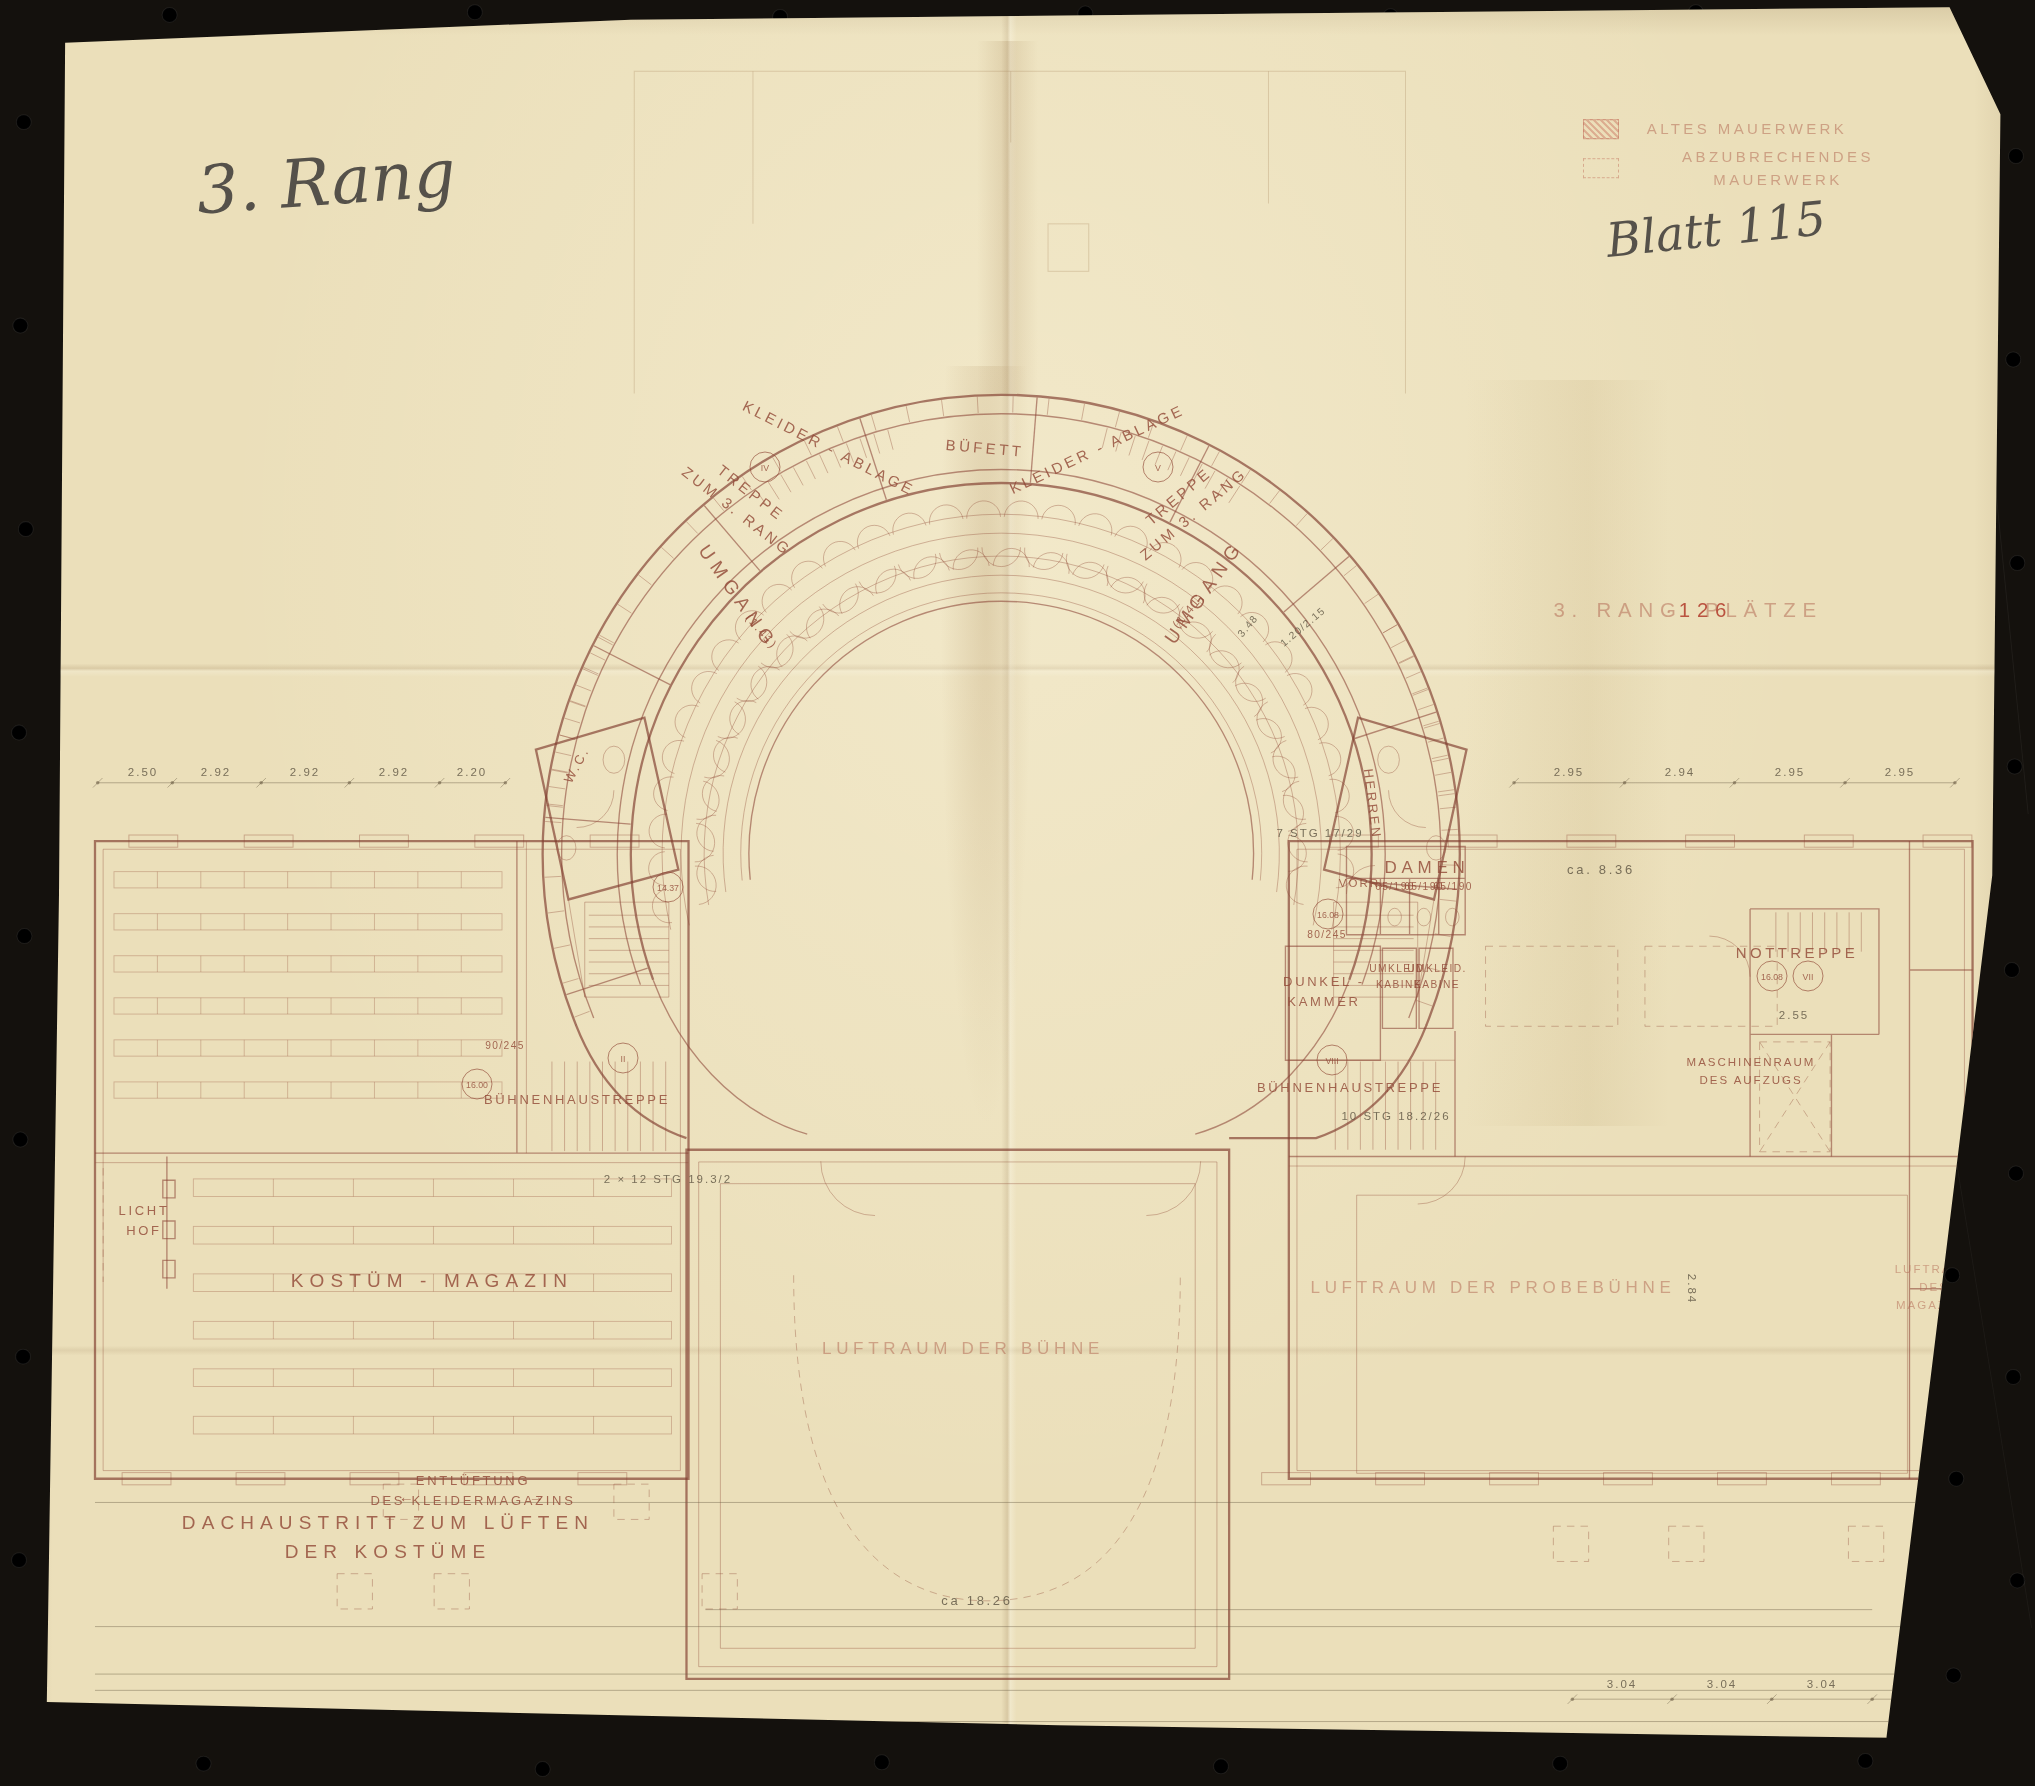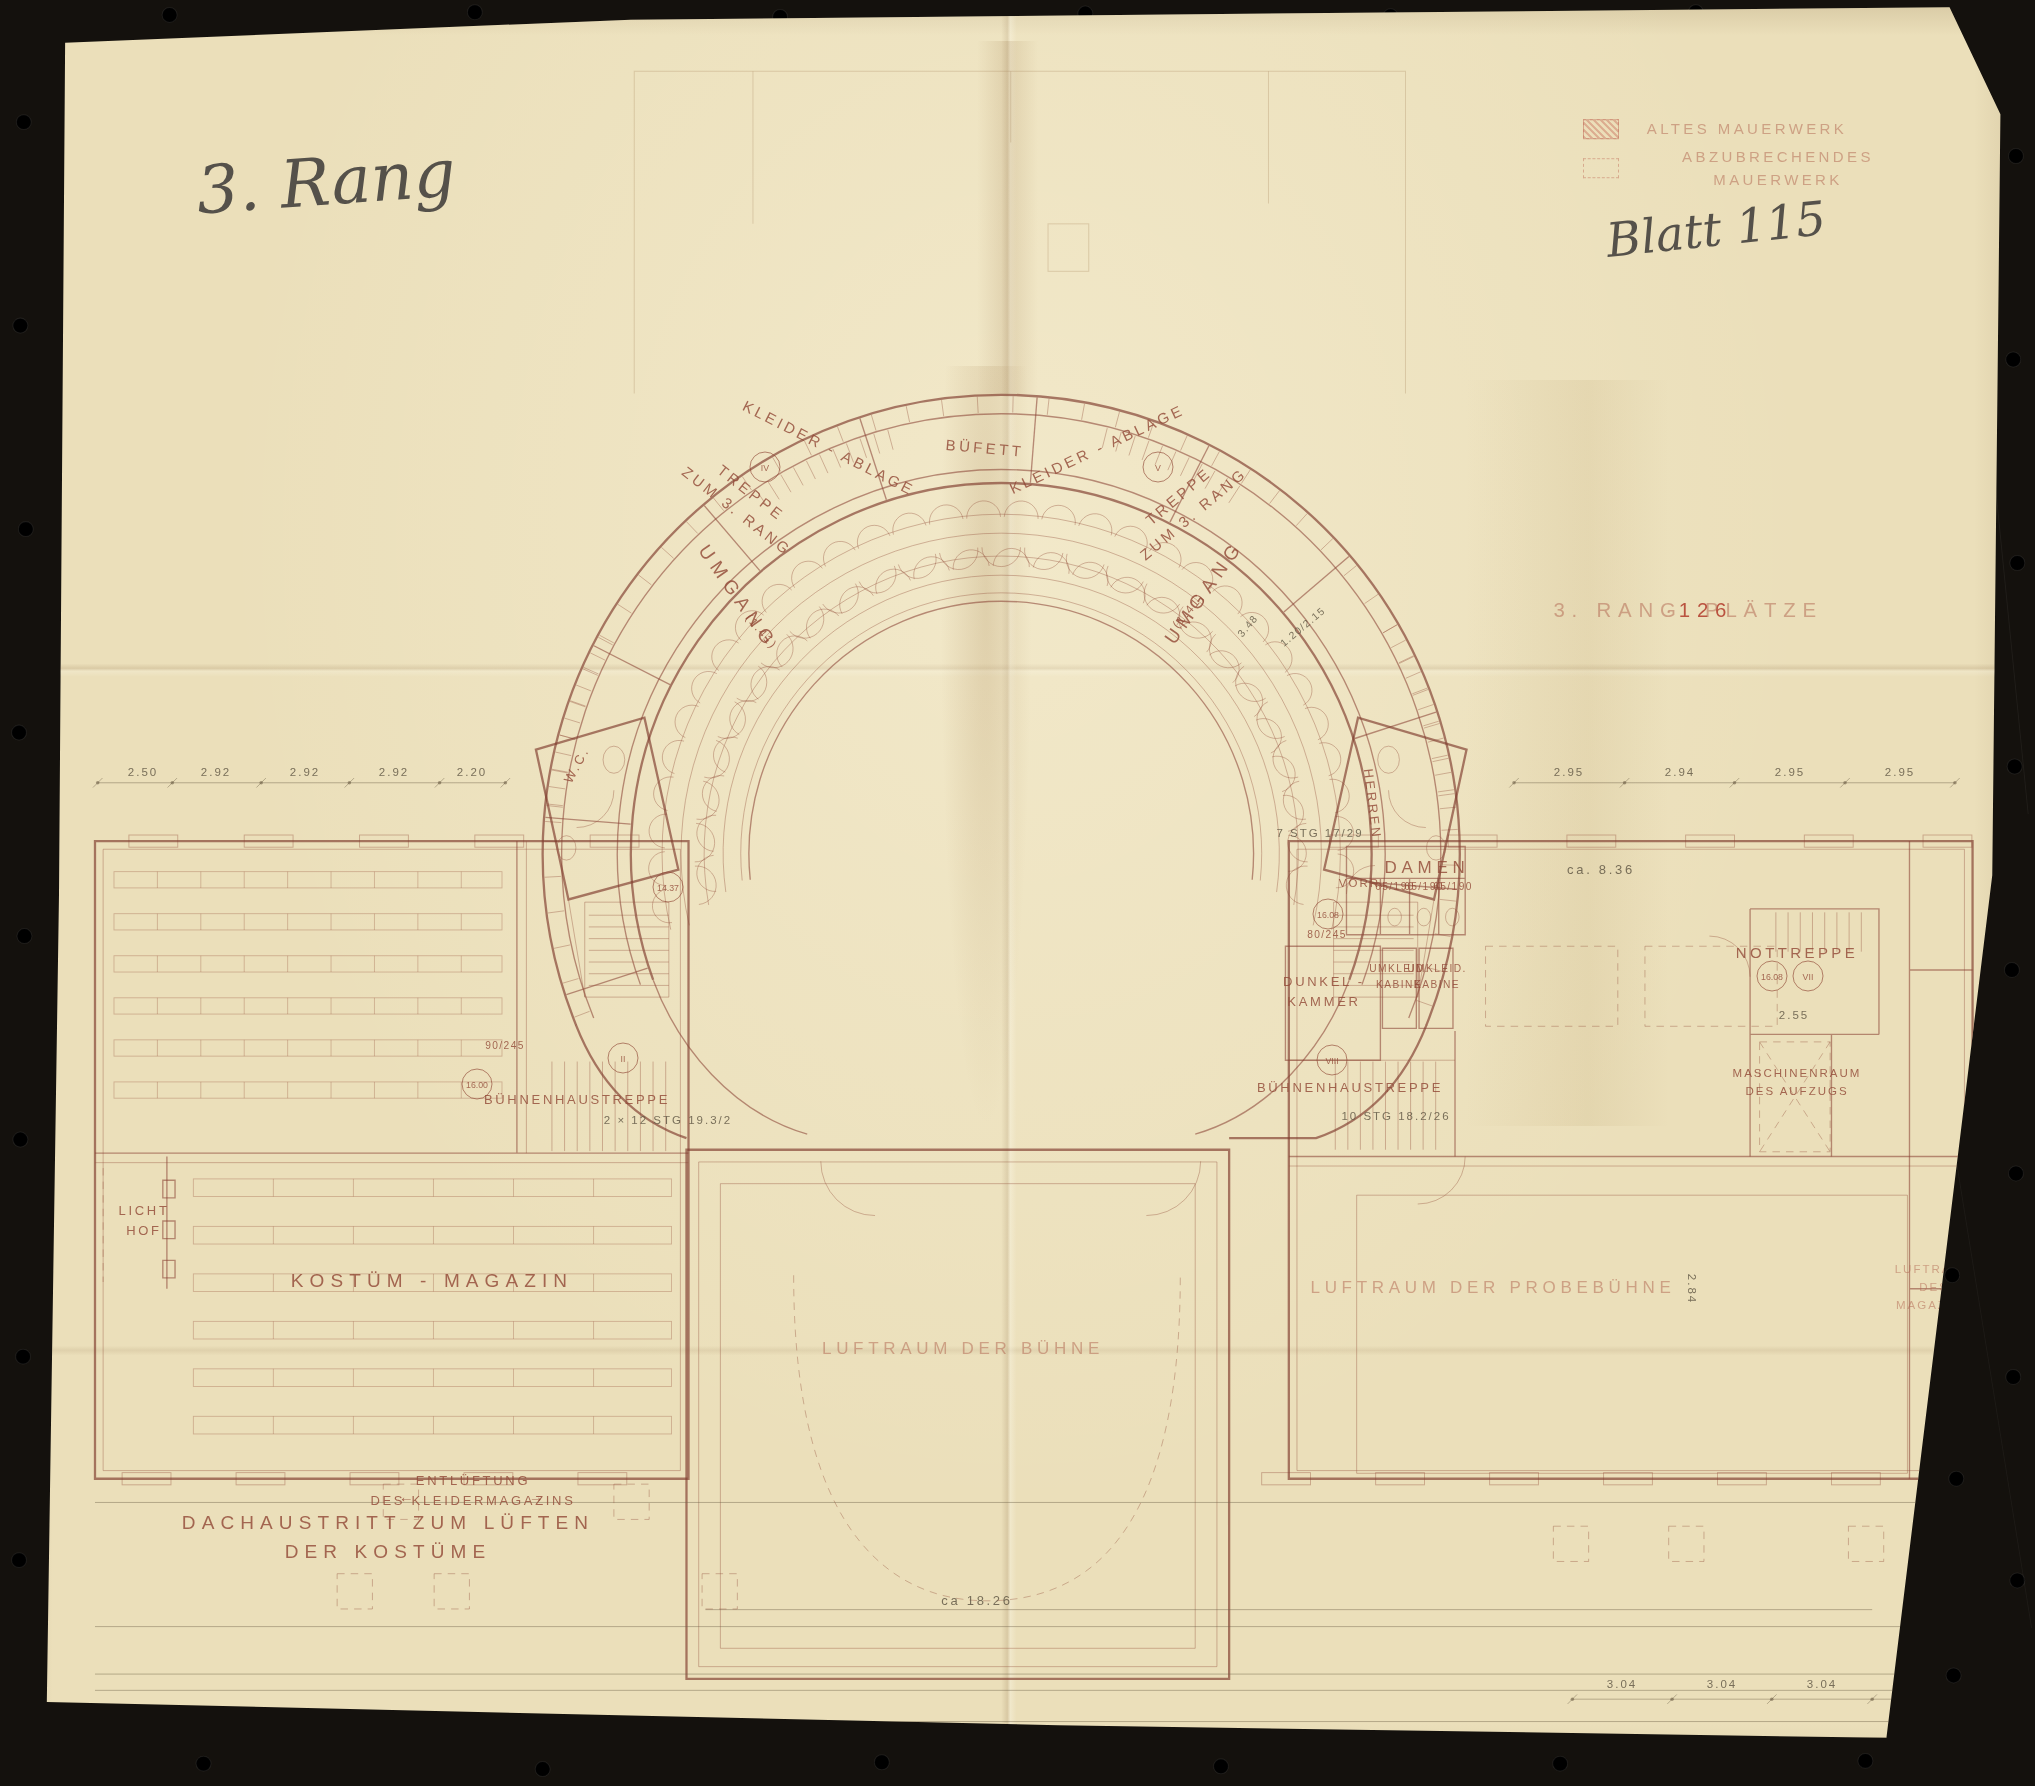--- a/index.html
+++ b/index.html
@@ -597,32 +597,32 @@
 KABINE</div>
     <div class="lbl s15" style="left:1324px;top:992px;">DUNKEL -
 KAMMER</div>
     <div class="mark" style="left:1332px;top:1060px;">VIII</div>
     <div class="lbl s15" style="left:1350px;top:1088px;">BÜHNENHAUSTREPPE</div>
     <div class="lbl s13 pencil" style="left:1396px;top:1117px;">10 STG 18.2/26</div>
     <div class="lbl s18" style="left:1797px;top:953px;">NOTTREPPE</div>
     <div class="mark" style="left:1772px;top:976px;">16.08</div>
     <div class="mark" style="left:1808px;top:976px;">VII</div>
     <div class="lbl s13 pencil" style="left:1794px;top:1016px;">2.55</div>
-    <div class="lbl s13" style="left:1797px;top:1072px;margin-top:11px;">MASCHINENRAUM
+    <div class="lbl s13" style="left:1751px;top:1072px;">MASCHINENRAUM
 DES AUFZUGS</div>
     <div class="lbl s11 pencil" style="left:1303px;top:627px;transform:translate(-50%,-50%) rotate(-40deg);">1.20/2.15</div>
     <div class="lbl s11 pencil" style="left:1248px;top:626px;transform:translate(-50%,-50%) rotate(-50deg);">3.48</div>
 
     <div class="lbl s22" style="left:432px;top:1281px;">KOSTÜM   -   MAGAZIN</div>
     <div class="lbl s15" style="left:144px;top:1221px;">LICHT
 HOF</div>
     <div class="lbl s15" style="left:577px;top:1100px;">BÜHNENHAUSTREPPE</div>
     <div class="mark" style="left:623px;top:1058px;">II</div>
     <div class="mark" style="left:477px;top:1084px;text-align:center;">16.00</div>
-    <div class="lbl s13 pencil" style="left:668px;top:1121px;">2 × 12 STG 19.3/2</div>
+    <div class="lbl s13 pencil" style="left:668px;top:1180px;">2 × 12 STG 19.3/2</div>
     <div class="lbl s11" style="left:505px;top:1046px;">90/245</div>
 
     <div class="lbl s20 inkfaint" style="left:1493px;top:1288px;">LUFTRAUM   DER   PROBEBÜHNE</div>
     <div class="lbl s13 pencil" style="left:1691px;top:1289px;transform:translate(-50%,-50%) rotate(90deg);">2.84</div>
     <div class="lbl s20 inkfaint" style="left:963px;top:1349px;">LUFTRAUM   DER   BÜHNE</div>
     <div class="lbl s13 inkfaint" style="left:1934px;top:1288px;">LUFTRAUM
 DES MAGAZINS</div>
     <div class="lbl s15 pencil" style="left:977px;top:1601px;">ca 18.26</div>
 
     <div class="lbl s15" style="left:473px;top:1491px;">ENTLÜFTUNG

